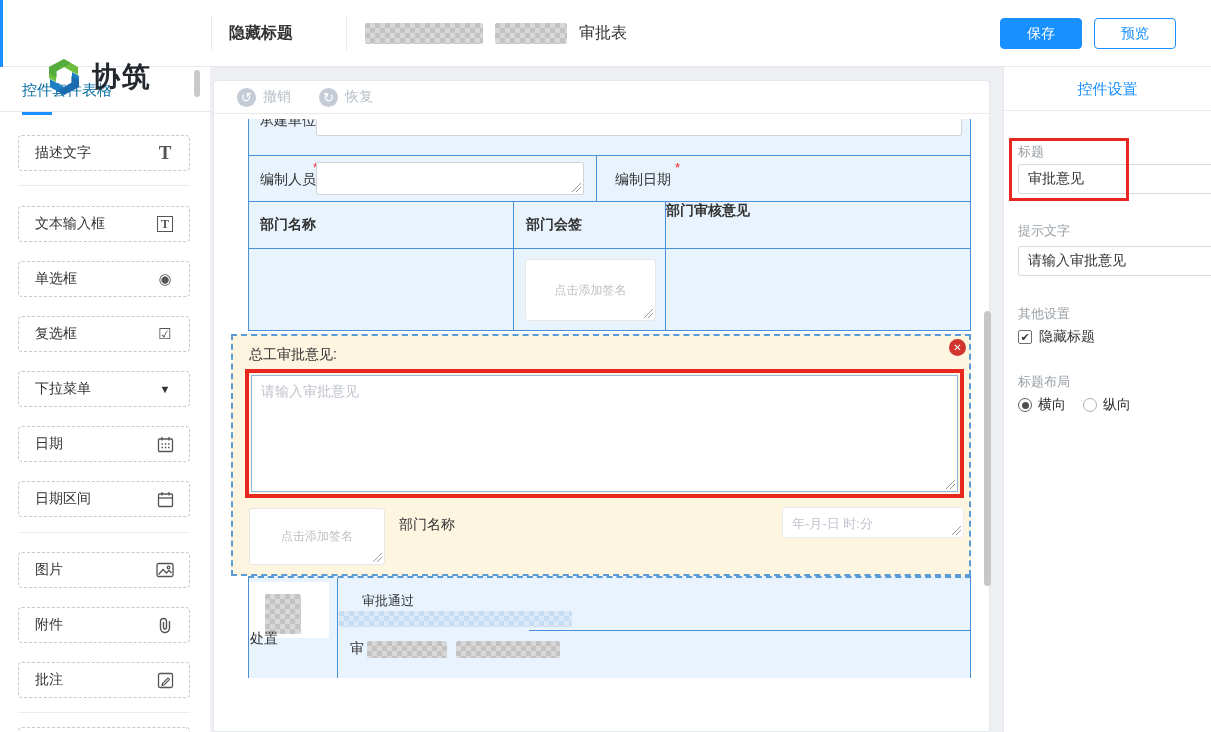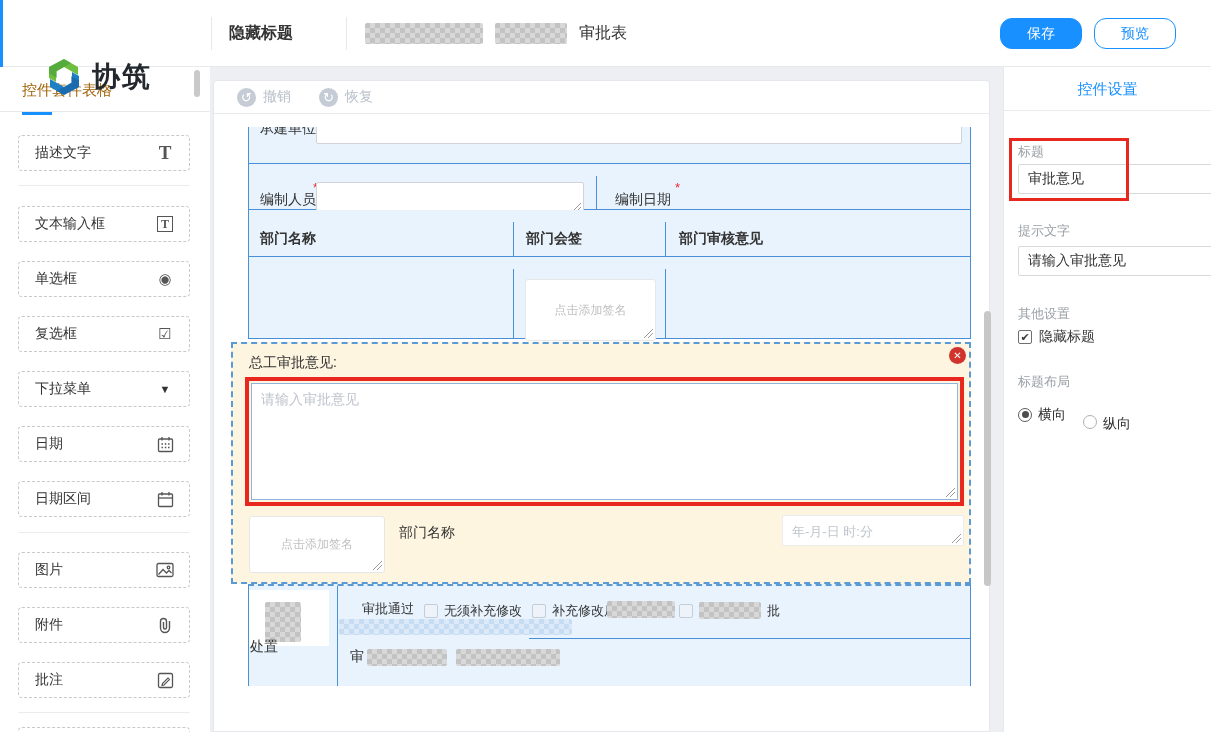--- a/index.html
+++ b/index.html
@@ -14,50 +14,50 @@
   .rz{position:absolute;right:2px;bottom:2px;width:9px;height:9px;
       background:linear-gradient(135deg,transparent 0 46%,#9b9b9b 46% 54%,transparent 54% 68%,#9b9b9b 68% 76%,transparent 76%);}
   
   .header{left:0;top:0;width:1211px;height:67px;background:#fff;border-bottom:1px solid #e7e9ec;z-index:5;}
   .edge{left:0;top:0;width:3px;height:67px;background:var(--accent);}
   .logo{left:44px;top:13px;display:flex;align-items:center;gap:8px;margin-top:44px;}
   .brand{font-size:28px;font-weight:bold;color:#23282e;letter-spacing:2px;}
   .hsep{top:17px;width:1px;height:33px;background:#e8e8e8;}
   .navtitle{left:229px;top:23px;font-size:16px;font-weight:bold;color:#333;}
   .doctitle{left:365px;top:22px;height:22px;display:flex;align-items:center;gap:12px;font-size:16px;color:#333;}
-  .btn{height:31px;border-radius:12px;font-size:14px;display:flex;align-items:center;justify-content:center;cursor:pointer;}
+  .btn{height:31px;border-radius:4px;font-size:14px;display:flex;align-items:center;justify-content:center;cursor:pointer;}
   .btn.primary{left:1000px;top:18px;width:82px;background:var(--accent);color:#fff;border:1px solid var(--accent);}
   .btn.ghost{left:1094px;top:18px;width:82px;background:#fff;color:var(--accent);border:1px solid var(--accent);}
   
   .sidebar{left:0;top:67px;width:210px;height:665px;background:#fff;}
-  .tabs{position:absolute;left:22px;top:14px;display:flex;font-size:15px;color:#a16207;}
+  .tabs{position:absolute;left:22px;top:14px;display:flex;font-size:15px;color:#0369a1;}
   .tab{padding-bottom:12px;cursor:pointer;}
   .tab.active{border-bottom:3px solid var(--accent);}
   .tabline{left:0;top:44px;width:210px;height:1px;background:#e9e9e9;}
   .sthumb{left:194px;top:3px;width:6px;height:27px;background:#c9c9c9;border-radius:3px;}
   .sitem{position:absolute;left:18px;width:172px;height:36px;border:1px dashed #c9c9c9;border-radius:4px;
          background:#fff;display:flex;align-items:center;justify-content:space-between;padding:0 14px 0 16px;
          font-size:14px;color:#333;cursor:grab;}
   .sdiv{position:absolute;left:18px;width:172px;height:1px;background:#ececec;}
   .spartial{position:absolute;left:18px;width:172px;height:8px;border:1px dashed #c9c9c9;border-bottom:none;border-radius:4px 4px 0 0;background:#fff;}
   .sicon{width:20px;display:flex;justify-content:center;color:#555;}
   
   .canvas{left:213px;top:80px;width:777px;height:652px;background:#fff;border:1px solid #e4e7eb;border-radius:4px 4px 0 0;}
   .toolbar{position:absolute;left:0;top:0;width:100%;height:33px;border-bottom:1px solid #eaeaea;display:flex;align-items:center;gap:28px;padding-left:23px;}
   .tbtn{display:flex;align-items:center;gap:7px;color:#b9c0ca;font-size:14px;cursor:not-allowed;}
   .tico{width:19px;height:19px;border-radius:50%;background:#c6ccd5;color:#fff;font-size:13px;line-height:19px;text-align:center;}
   .cthumb{left:770px;top:230px;width:7px;height:275px;background:#c7c7c7;border-radius:4px;position:absolute;}
-  .form{position:absolute;left:34px;top:46px;width:723px;}
+  .form{position:absolute;left:34px;top:38px;width:723px;}
   .frow{position:relative;background:var(--row-bg);border:1px solid var(--row-bd);border-top:none;}
   .flabel{font-size:14px;color:#333;}
   .req{color:#f5222d;font-size:13px;position:absolute;}
   .wbox{background:#fff;border:1px solid #d0d4d9;border-radius:2px;position:absolute;}
   .ph{color:#c0c4cc;font-size:14px;}
   .cells{display:flex;}
-  .cell{position:relative;margin-top:12px;}
+  .cell{position:relative;}
   .cell+.cell{border-left:1px solid var(--row-bd);}
   .thead{font-weight:bold;font-size:14px;color:#333;}
   .sig{background:#fff;border:1px solid #e7e7e7;border-radius:3px;display:flex;align-items:center;justify-content:center;color:#c0c0c0;font-size:12px;position:absolute;cursor:pointer;}
   
   .ysec{position:relative;margin-left:-17px;width:740px;height:242px;margin-top:3px;
         background:var(--yellow);border:2px dashed #5b9bd5;}
   .yclose{position:absolute;top:3px;right:3px;width:17px;height:17px;border-radius:50%;background:var(--danger);
           color:#fff;font-size:10px;font-weight:bold;line-height:17px;text-align:center;cursor:pointer;}
   .redrect{position:absolute;border:4px solid var(--red);}
   .ytext{position:absolute;left:2px;top:2px;right:2px;bottom:2px;background:#fff;border:1px solid #8fb4dd;}
@@ -248,21 +248,21 @@
       </div>
     </div>
 
     <div class="frow cells" style="height:47px">
       <div class="cell" style="width:264px;display:flex;align-items:center;padding-left:11px">
         <span class="thead">部门名称</span>
       </div>
       <div class="cell" style="width:152px;display:flex;align-items:center;padding-left:12px">
         <span class="thead">部门会签</span>
       </div>
-      <div class="cell" style="flex:1;display:flex;align-items:center;padding-left:13px">
+      <div class="cell" style="flex:1;display:flex;">
         <span class="thead">部门审核意见</span>
       </div>
     </div>
 
     <div class="frow cells" style="height:82px">
       <div class="cell" style="width:264px"></div>
       <div class="cell" style="width:152px">
         <div class="sig" style="left:11px;top:10px;width:131px;height:62px">
           <span>点击添加签名</span>
           <span class="rz"></span>
@@ -294,35 +294,20 @@
     <div class="bsec">
       <div class="abs" style="left:0;top:0;width:89px;height:102px;border-right:1px solid var(--row-bd)">
         <div class="abs" style="left:-10px;top:4px;width:90px;height:56px;background:#fff;z-index:2">
           <span class="mosaic abs" style="left:26px;top:12px;width:36px;height:40px"></span>
         </div>
         <div class="flabel abs" style="left:1px;top:52px;z-index:3">处置</div>
       </div>
       <div class="abs" style="left:90px;top:0;right:0;height:102px">
         <div class="abs" style="left:23px;top:14px;display:flex;align-items:center;gap:10px;font-size:13px;color:#333;white-space:nowrap">
           <span style="border-bottom:1px solid #9bb8d8;padding-bottom:2px">审批通过</span>
-          <span id="approve-checkboxes" style="display:inline-flex;align-items:center;gap:10px">
-              <span style="display: inline-flex; align-items: center; gap: 6px;">
-                <span class="cb"></span>
-                <span>无须补充修改</span>
-              </span>
-              <span style="display: inline-flex; align-items: center; gap: 6px;">
-                <span class="cb"></span>
-                <span class="blur-tail">补充修改后上报备案<span class="mosaic ovl"></span></span>
-              </span>
-              <span style="display: inline-flex; align-items: center; gap: 6px;">
-                <span class="cb"></span>
-                <span class="mosaic" style="width: 62px; height: 17px;"></span>
-                <span>批</span>
-              </span>
-            </span>
         </div>
         <span class="mosaic lt abs" style="left:0;top:33px;width:233px;height:16px"></span>
         <div class="abs" style="left:190px;top:52px;right:0;border-top:1px solid var(--row-bd)"></div>
         <div class="abs" style="left:11px;top:62px;display:flex;align-items:center;gap:9px;font-size:14px;color:#333">
           <span>审</span>
           <span class="mosaic" style="width:80px;height:17px;margin-left:-6px"></span>
           <span class="mosaic" style="width:104px;height:17px"></span>
         </div>
       </div>
     </div>
@@ -346,18 +331,18 @@
     <span class="pcheck">✔</span>
     <span>隐藏标题</span>
   </div>
 
   <div class="plabel" style="top:306px">标题布局</div>
   <div class="prow" style="top:329px" id="layout-radios">
       <span style="display: inline-flex; align-items: center; gap: 6px; margin-right: 10px;">
         <span class="radio sel"></span>
         <span>横向</span>
       </span>
-      <span style="display: inline-flex; gap: 6px; margin-right: 10px; margin-top: 19px;">
+      <span style="display: inline-flex; align-items: center; gap: 6px; margin-right: 10px;">
         <span class="radio"></span>
         <span>纵向</span>
       </span>
     </div>
 </div>
 
 </body></html>

